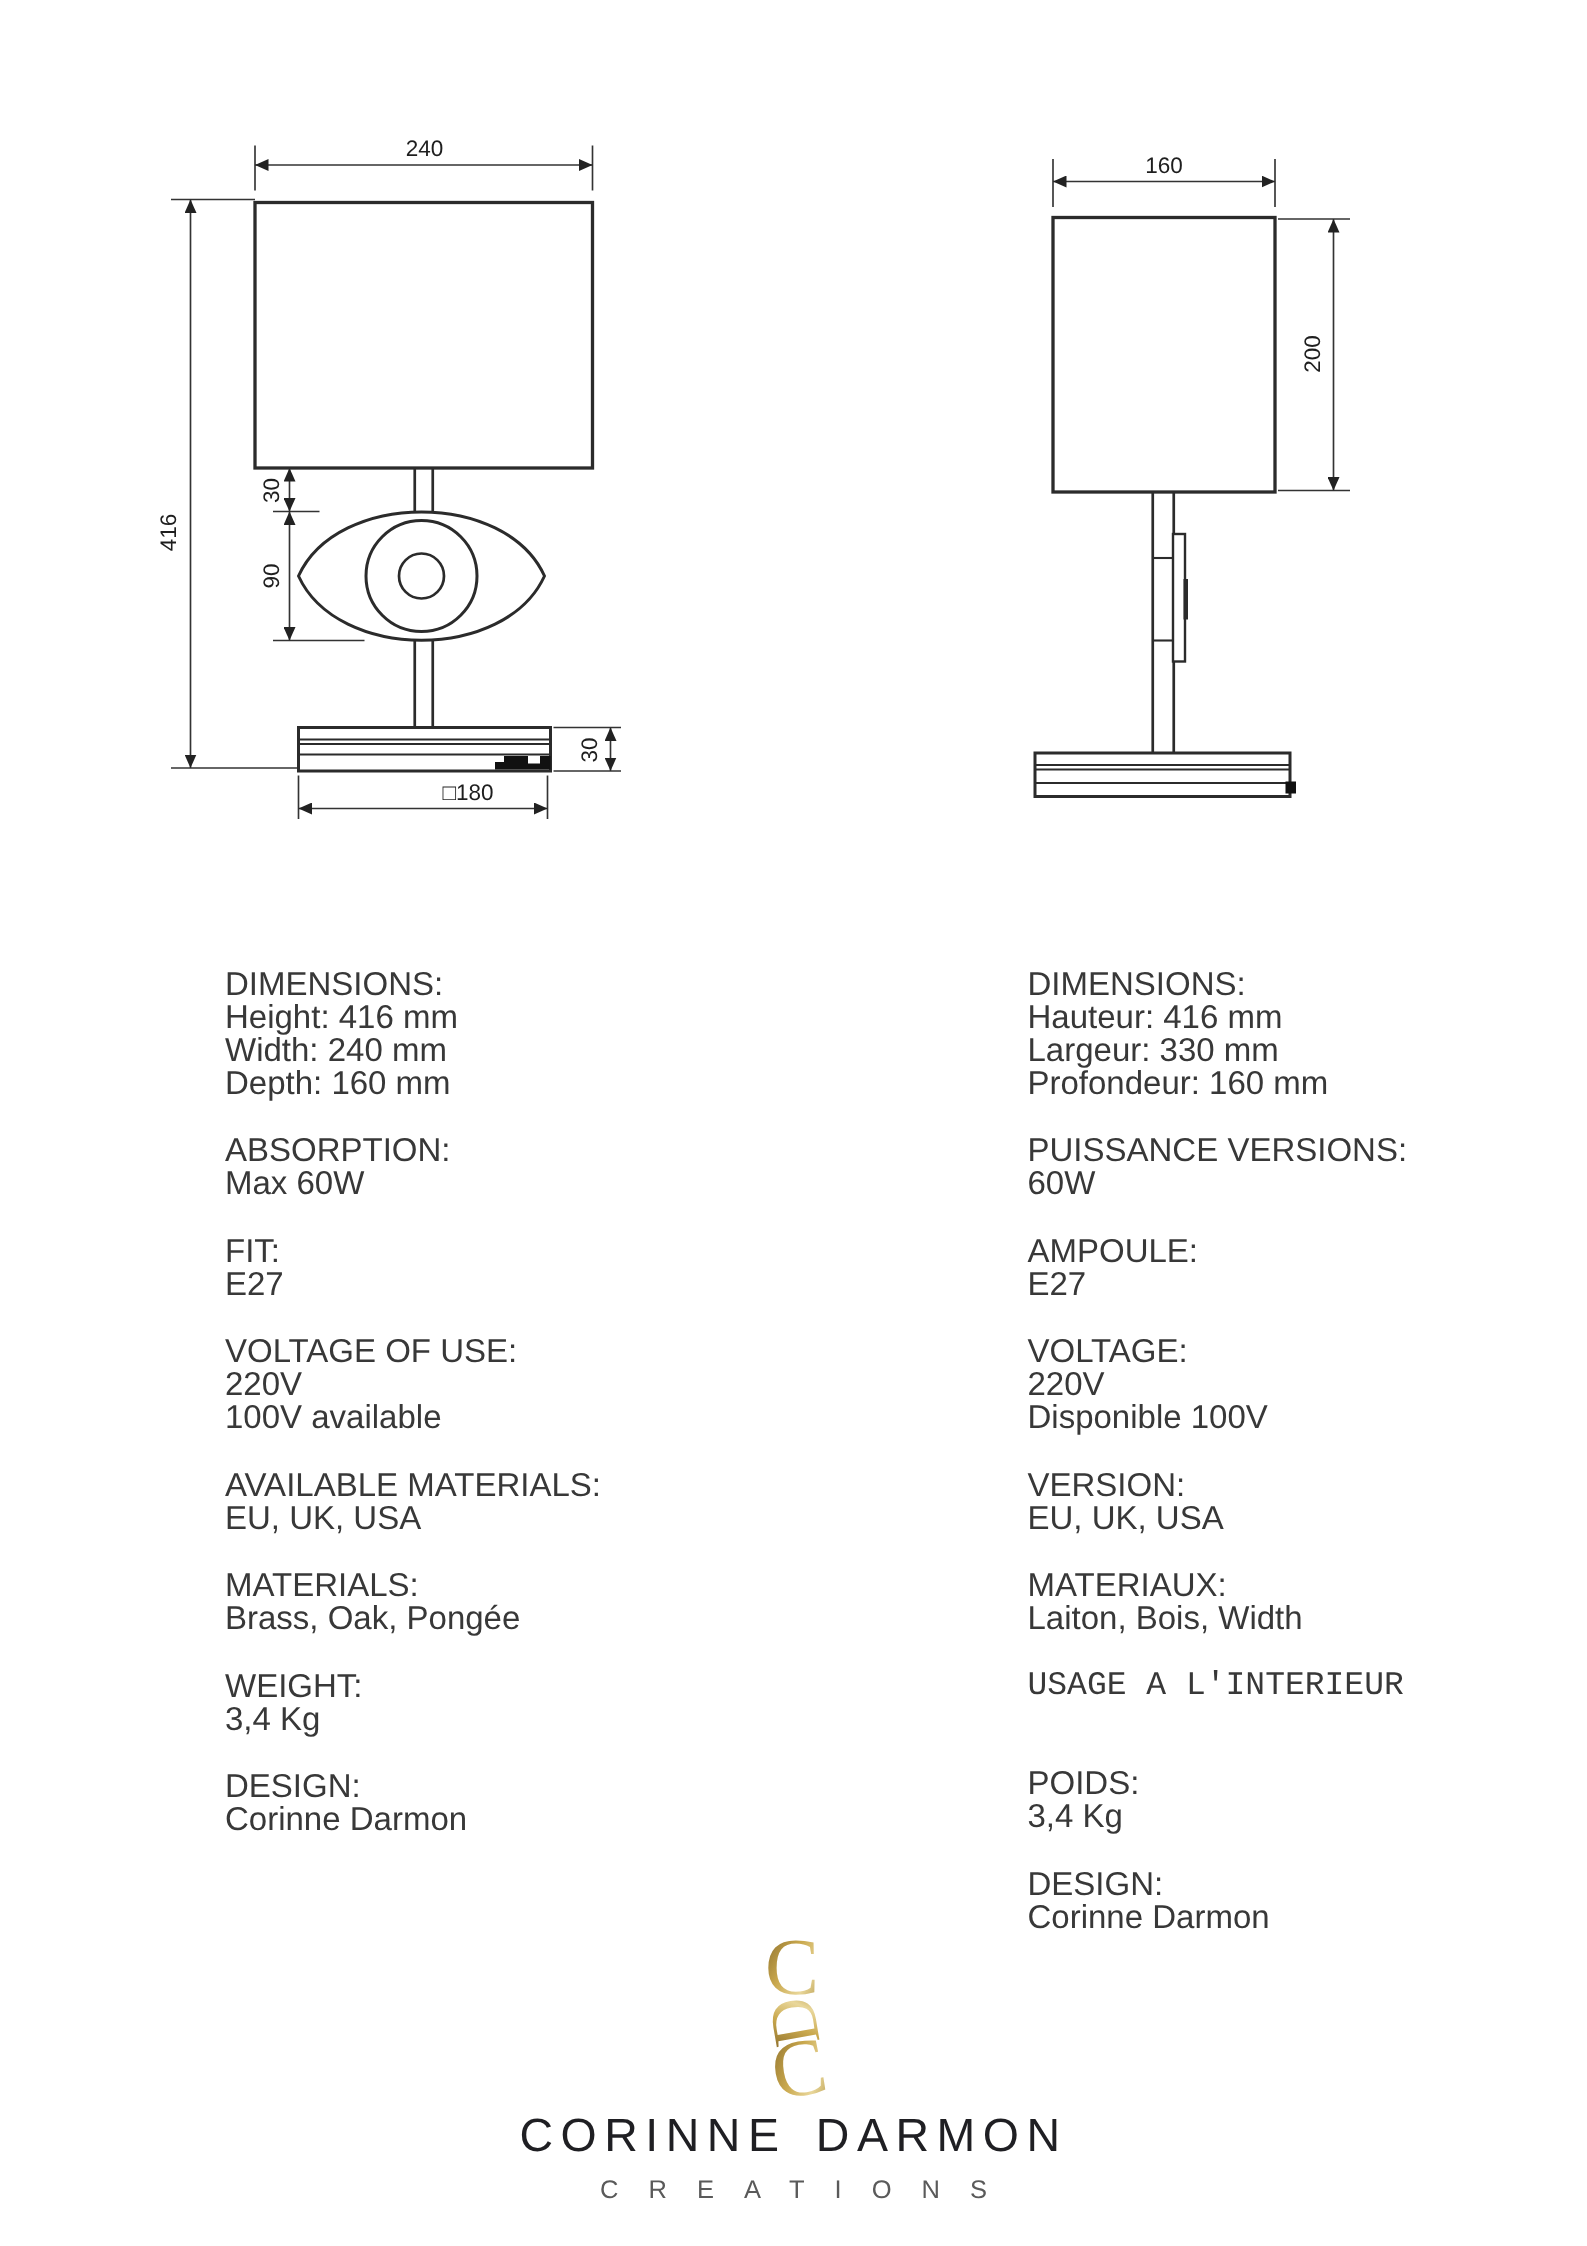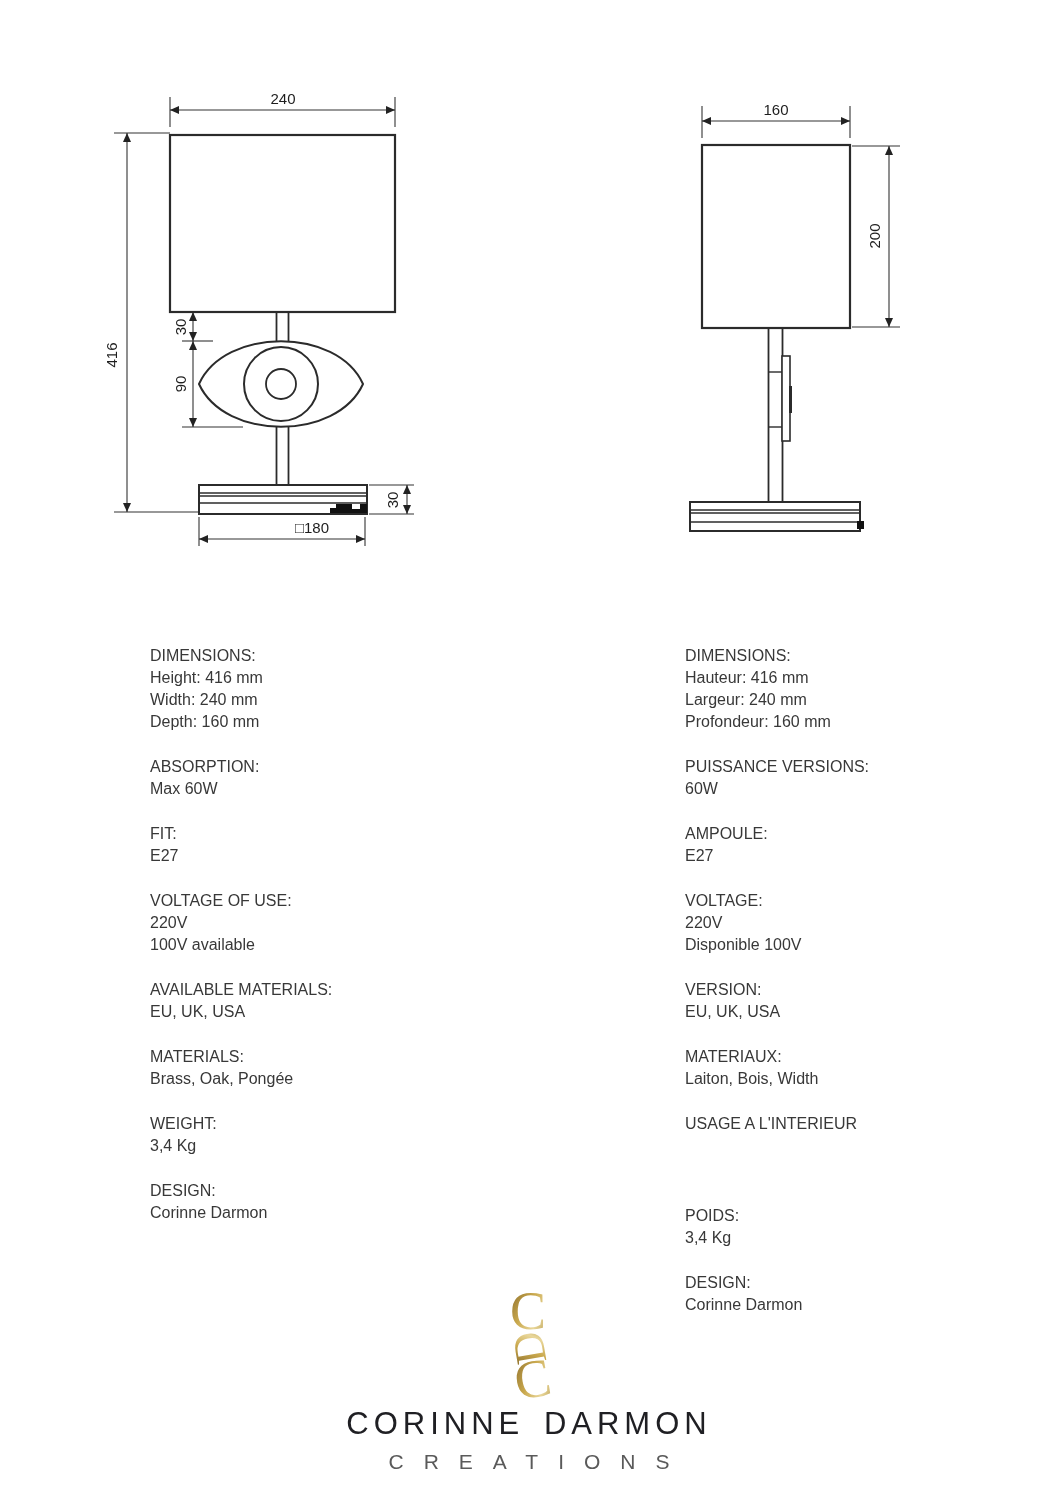--- a/index.html
+++ b/index.html
@@ -9,36 +9,36 @@
     font-family:"Liberation Sans","DejaVu Sans",sans-serif;
     padding-left:32px;
   }
   .drawing-svg{position:absolute;left:0;top:0;}
   .obj{stroke:#2b2b2b;fill:none;}
   .objw{stroke:#2b2b2b;fill:#ffffff;}
   .dim{stroke:#333333;stroke-width:1.1;fill:none;}
   .ext{stroke:#333333;stroke-width:1.1;fill:none;}
   .dimtxt{font-family:"Liberation Sans","DejaVu Sans",sans-serif;font-size:15px;fill:#1e1e1e;}
   .spec-col{
-    position:absolute;top:645px;font-size:16px;line-height:22px;
+    position:absolute;top:645px;font-size:22px;line-height:22px;
     color:#383838;white-space:nowrap;
   }
   .spec-col.en{left:150px;}
   .spec-col.fr{left:685px;}
   .sec{margin-bottom:23px;}
-  .sec.xgap{margin-bottom:70px;}
+  .sec.xgap{margin-bottom:43px;font-family:Liberation Mono, monospace;}
   .logo-svg{position:absolute;left:478px;top:1282px;}
   .brand-name{
     position:absolute;left:0;top:1406px;width:1058px;text-align:center;
     font-size:31px;letter-spacing:5px;word-spacing:6px;color:#1f1f23;
     font-weight:400;margin-right:-5px;
   }
   .brand-subtitle{
     position:absolute;left:0;top:1450px;width:1058px;text-align:center;
-    font-size:21px;letter-spacing:20px;color:#5a5a5a;font-weight:400;
+    font-size:17px;letter-spacing:20px;color:#5a5a5a;font-weight:400;
     text-indent:20px;
   }
 </style>
 </head>
 <body>
 
 <div class="page">
 
   <svg class="drawing-svg" width="1058" height="570" viewBox="0 0 1058 570">
     <defs>
@@ -180,21 +180,21 @@
     <div class="sec">
       <div>DESIGN:</div>
       <div>Corinne Darmon</div>
     </div>
   </div>
 
   <div class="spec-col fr">
     <div class="sec">
       <div>DIMENSIONS:</div>
       <div>Hauteur: 416 mm</div>
-      <div>Largeur: 240 mm</div>
+      <div>Largeur: 330 mm</div>
       <div>Profondeur: 160 mm</div>
     </div>
     <div class="sec">
       <div>PUISSANCE VERSIONS:</div>
       <div>60W</div>
     </div>
     <div class="sec">
       <div>AMPOULE:</div>
       <div>E27</div>
     </div>

